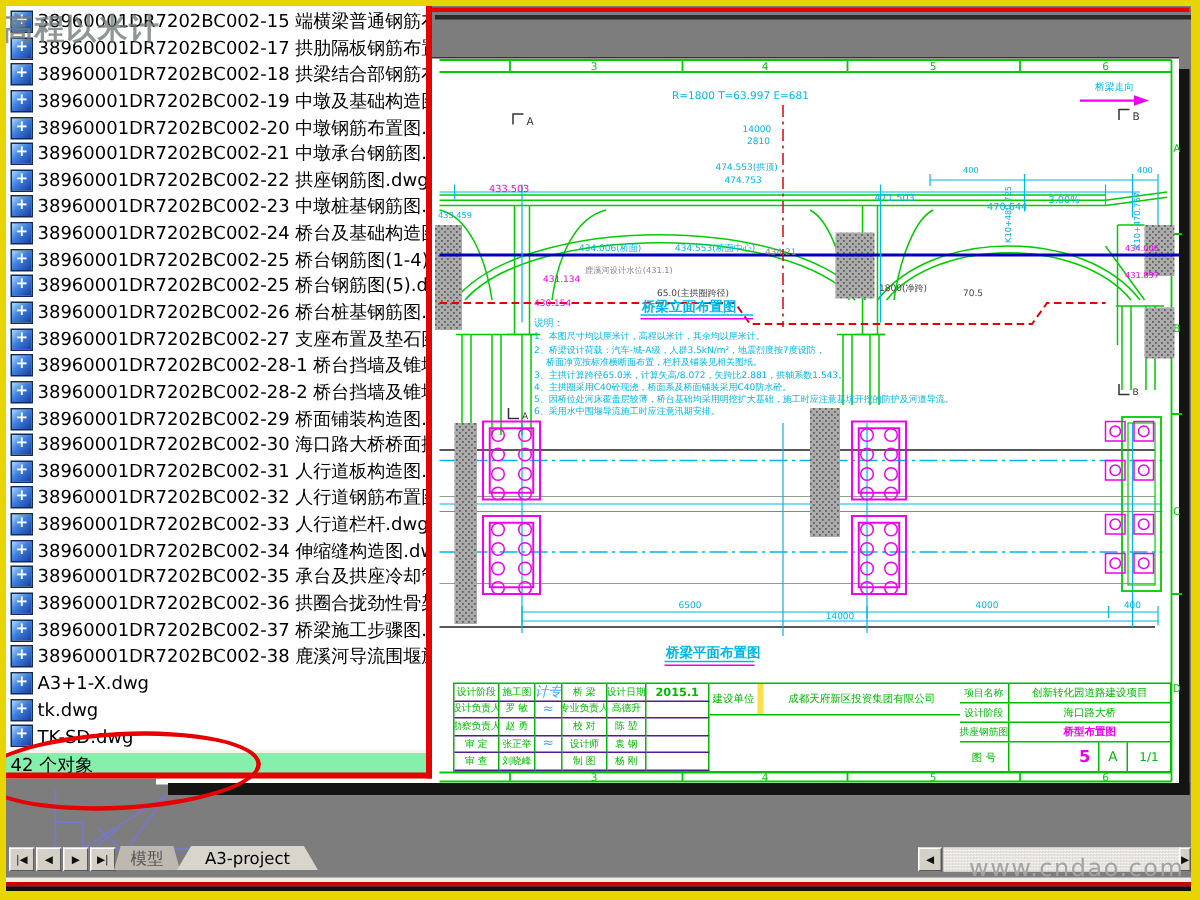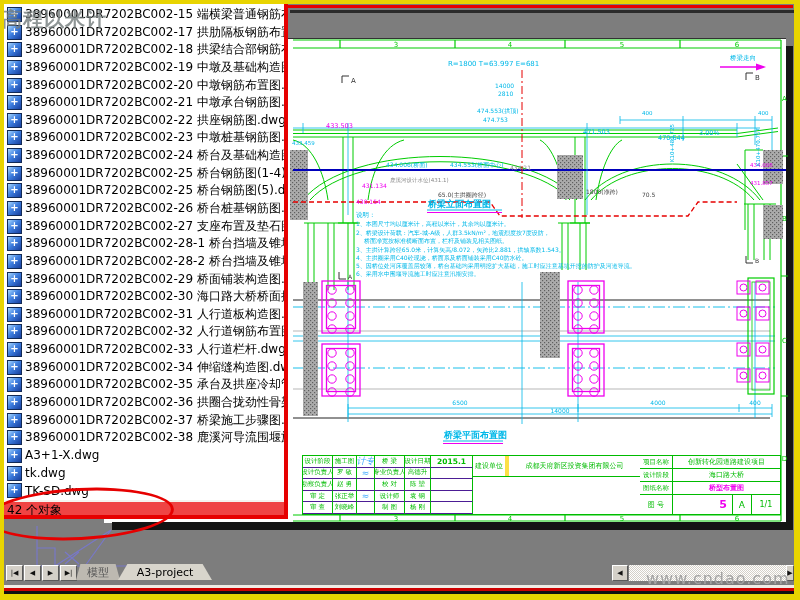--- a/index.html
+++ b/index.html
@@ -20,21 +20,21 @@
         border:3px solid #e60000;border-radius:50%;transform:rotate(-3deg);z-index:31;}
   
   #panel{position:absolute;left:2px;top:0;width:282px;height:519px;background:#fff;
         overflow:hidden;z-index:20;}
   #filelist{position:absolute;left:0;top:-12px;right:0;}
   .frow{display:flex;align-items:center;height:17.65px;white-space:nowrap;overflow:hidden;cursor:default;}
   .dwgicon{flex:0 0 15px;height:15px;margin:0 3px 0 5px;border:1px solid #122a55;box-sizing:border-box;
         background:linear-gradient(135deg,#a8d8ff 0%,#3e7fe0 45%,#173f9e 100%);
         color:#fff;font-size:10px;font-weight:bold;line-height:12px;text-align:center;}
   .ftxt{font-size:12px;color:#000;letter-spacing:0;}
-  #statusbar{position:absolute;left:0;bottom:0;width:100%;height:19px;background:#ef4444;
+  #statusbar{position:absolute;left:0;bottom:0;width:100%;height:19px;background:#86efac;
         border-top:2px solid #f5f3ee;box-sizing:border-box;font-size:12px;color:#000;
         line-height:16px;padding-left:5px;}
   
   #wm-top{position:absolute;left:2px;top:6px;font-size:20px;font-weight:bold;
         color:rgba(115,124,124,0.8);letter-spacing:1px;z-index:26;}
   #wm-bottom{position:absolute;left:646px;top:569px;font-size:16px;color:#a3a3a3;
         letter-spacing:1px;z-index:26;}
   
   #titleblock{position:absolute;left:302px;top:455px;width:479px;height:60px;display:flex;
         z-index:3;border:1px solid #00bb00;box-sizing:border-box;color:#00bb00;}
@@ -328,21 +328,21 @@
     <div id="tb-right">
       <div class="tbr-row">
         <div class="tbr-label">项目名称</div>
         <div class="tbr-val">创新转化园道路建设项目</div>
       </div>
       <div class="tbr-row">
         <div class="tbr-label">设计阶段</div>
         <div class="tbr-val">海口路大桥</div>
       </div>
       <div class="tbr-row">
-        <div class="tbr-label">图纸名称</div>
+        <div class="tbr-label">拱座钢筋图</div>
         <div class="tbr-val magenta">桥型布置图</div>
       </div>
       <div id="tbr-last">
         <div id="tb-no-label">图  号</div>
         <div id="tb-no-val" class="magenta">5</div>
         <div id="tb-size">A</div>
         <div id="tb-page">1/1</div>
       </div>
     </div>
   </div>

